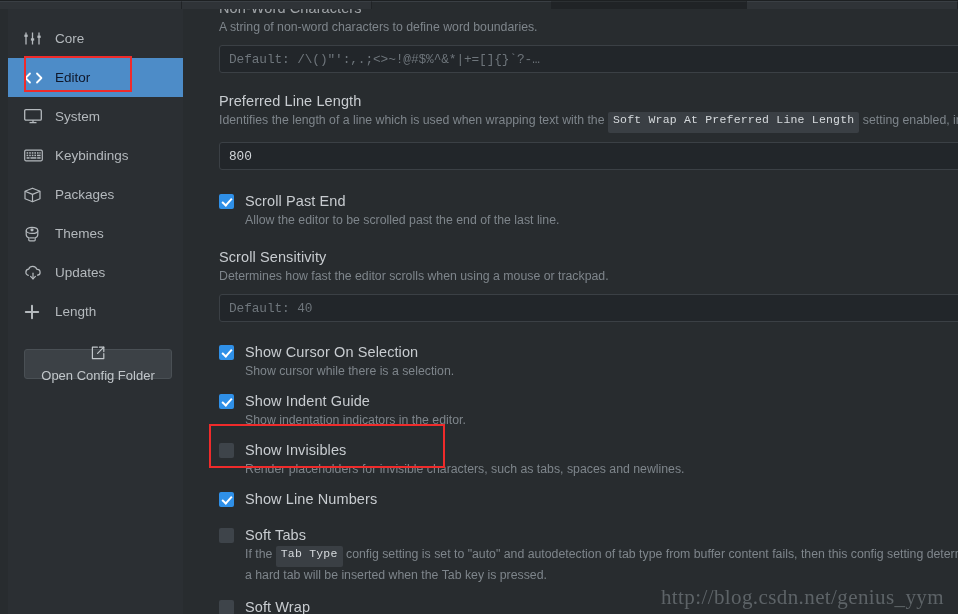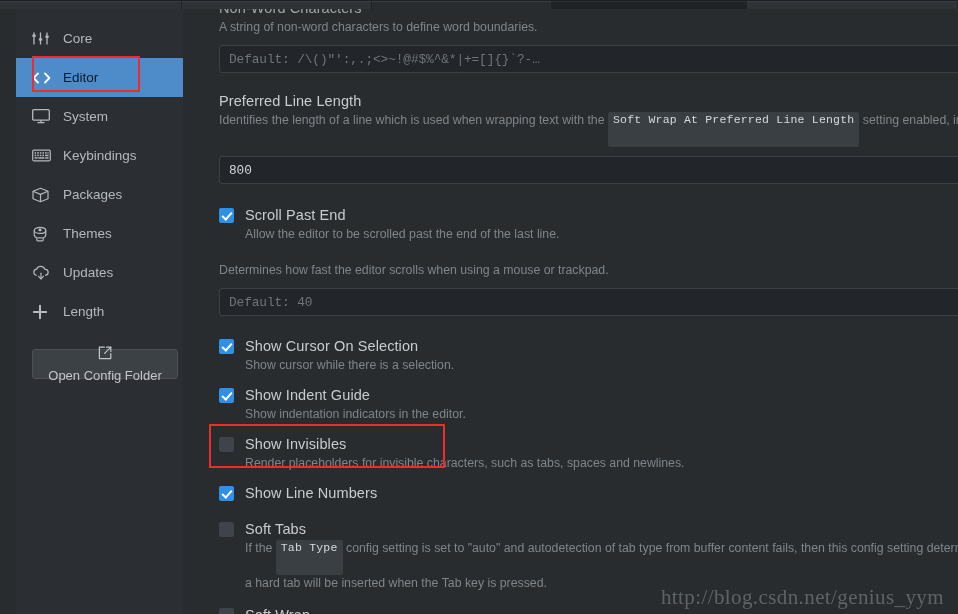--- a/index.html
+++ b/index.html
@@ -40,25 +40,25 @@
   .tabbar .tab.active { background: #282c2f; }
   .tabbar .tab-t1 { width: 182px; }
   .tabbar .tab-t2 { width: 190px; }
   .tabbar .tab-t3 { width: 180px; }
   .tabbar .tab-t4 { width: 195px; background:#202326; border-top-color:#2c3033;}
   .tabbar .tab-t5 { width: 211px; background:#2f3337; }
 
   
   .sidebar {
     position: absolute;
-    top: 9px; left: 16px;
+    top: 9px; left: 8px;
     width: 182px;
     height: 605px;
     background: #2b2f33;
-    border-right: 4px solid #15803d;
+    border-right: 2px solid #15803d;
     padding-top: 10px;
   }
 
   .nav-item {
     display: flex;
     align-items: center;
     height: 39px;
     padding-left: 16px;
     color: #b4b9bd;
     font-size: 13.5px;
@@ -132,21 +132,21 @@
     margin-top: 2px;
     white-space: nowrap;
   }
 
   .code-badge {
     display: inline-block;
     background: #3a3f44;
     color: #d6dadd;
     font-family: "Liberation Mono", monospace;
     font-size: 11.5px;
-    padding: 1px 5px 20px 5px;
+    padding: 1px 5px 6px 5px;
     border-radius: 2px;
     line-height: 14px;
     vertical-align: 1px;
     letter-spacing: .2px;
   }
 
   .s-input {
     margin-top: 9px;
     height: 28px;
     width: 880px;
@@ -369,20 +369,21 @@
 
     <div class="setting cb-row" style="margin-top:22px;">
       <div class="cb on"></div>
       <div class="cb-body">
         <div class="s-title">Scroll Past End</div>
         <div class="s-desc">Allow the editor to be scrolled past the end of the last line.</div>
       </div>
     </div>
 
     <div class="setting" style="margin-top:19px;">
+      <div class="s-title">Scroll Sensitivity</div>
       <div class="s-desc">Determines how fast the editor scrolls when using a mouse or trackpad.</div>
       <div class="s-input placeholder">
         <span>Default: 40</span>
       </div>
     </div>
 
     <div class="setting cb-row" style="margin-top:21px;">
       <div class="cb on"></div>
       <div class="cb-body">
         <div class="s-title">Show Cursor On Selection</div>

